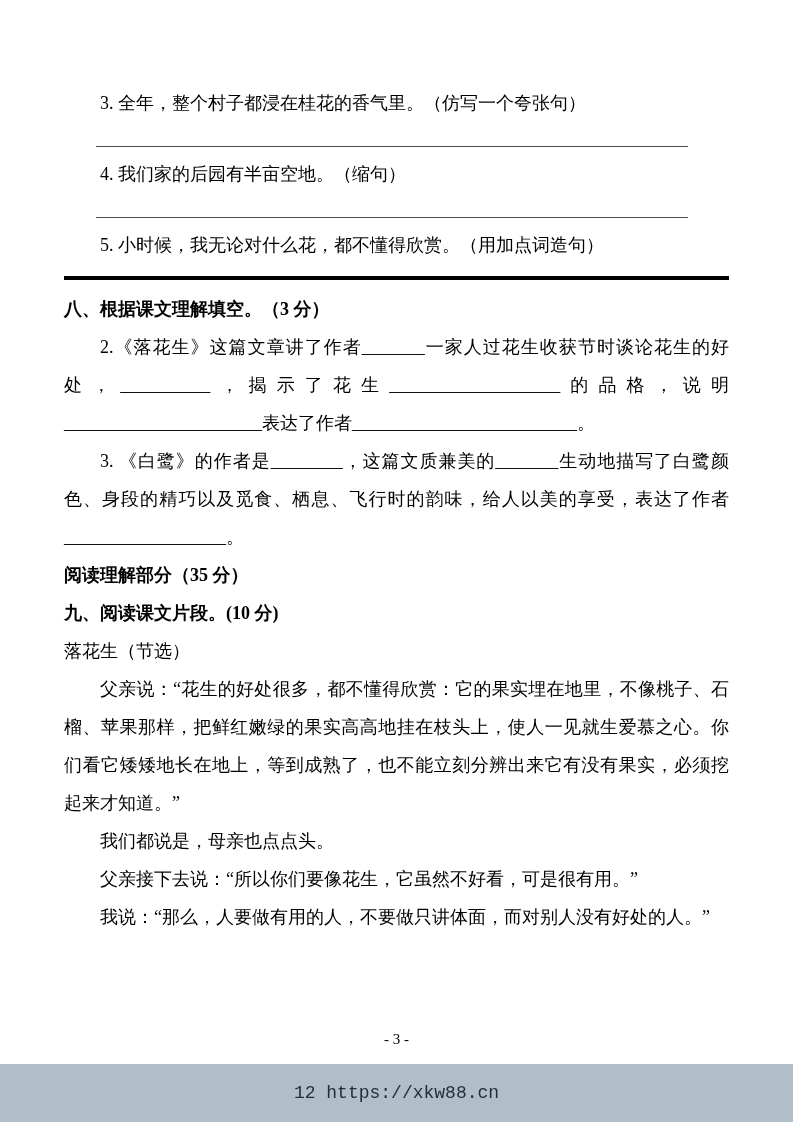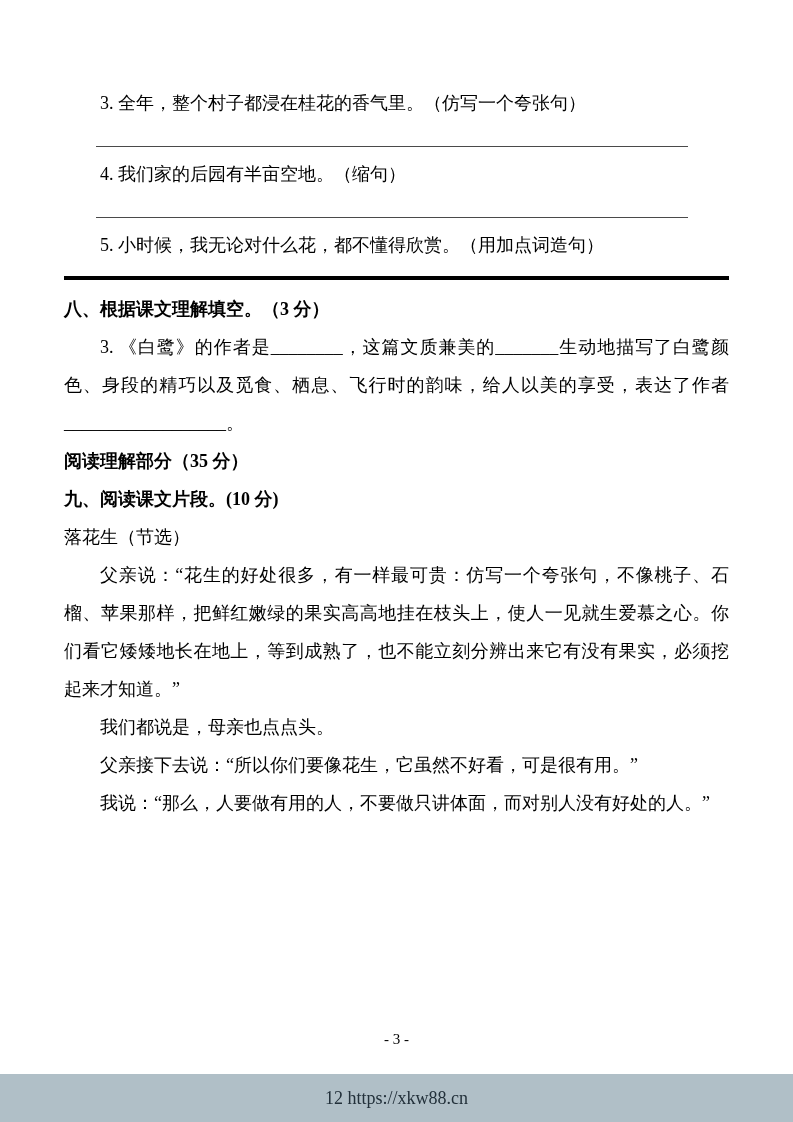--- a/index.html
+++ b/index.html
@@ -60,26 +60,26 @@
     bottom: 74px;
     text-align: center;
     font-size: 15px;
     color: #000000;
   }
   .footer-bar {
     position: absolute;
     left: 0;
     right: 0;
     bottom: 0;
-    height: 48px;
+    height: 58px;
     background: #b0bfc7;
     display: flex;
     align-items: center;
     justify-content: center;
-    font-family: Liberation Serif, serif;
+    font-family: Liberation Mono, monospace;
     font-size: 18px;
     color: #22303a;
   }
 </style>
 </head>
 <body>
 
 <div class="page">
   <div class="content">
 
@@ -88,29 +88,30 @@
 
     <p class="indent">4. 我们家的后园有半亩空地。（缩句）</p>
     <div class="answer-line"></div>
 
     <p class="indent">5. 小时候，我无论对什么花，都不懂得欣赏。（用加点词造句）</p>
 
     <hr class="thick-divider">
 
     <div class="textline bold">八、根据课文理解填空。（3 分）</div>
 
+    <p class="indent">2.《落花生》这篇文章讲了作者_______一家人过花生收获节时谈论花生的好处，__________，揭示了花生___________________的品格，说明______________________表达了作者_________________________。</p>
     <p class="indent">3. 《白鹭》的作者是________，这篇文质兼美的_______生动地描写了白鹭颜色、身段的精巧以及觅食、栖息、飞行时的韵味，给人以美的享受，表达了作者__________________。</p>
 
     <div class="textline bold center">阅读理解部分（35 分）</div>
 
     <div class="textline bold">九、阅读课文片段。(10 分)</div>
 
     <div class="textline center">落花生（节选）</div>
 
-    <p class="indent">父亲说：“花生的好处很多，有一样最可贵：仿写一个夸张句，不像桃子、石榴、苹果那样，把鲜红嫩绿的果实高高地挂在枝头上，使人一见就生爱慕之心。你们看它矮矮地长在地上，等到成熟了，也不能立刻分辨出来它有没有果实，必须挖起来才知道。”</p>
+    <p class="indent">父亲说：“花生的好处很多，都不懂得欣赏：它的果实埋在地里，不像桃子、石榴、苹果那样，把鲜红嫩绿的果实高高地挂在枝头上，使人一见就生爱慕之心。你们看它矮矮地长在地上，等到成熟了，也不能立刻分辨出来它有没有果实，必须挖起来才知道。”</p>
     <p class="indent">我们都说是，母亲也点点头。</p>
     <p class="indent">父亲接下去说：“所以你们要像花生，它虽然不好看，可是很有用。”</p>
     <p class="indent">我说：“那么，人要做有用的人，不要做只讲体面，而对别人没有好处的人。”</p>
 
   </div>
 
   <div class="page-number">- 3 -</div>
 
   <div class="footer-bar">
     <span>12 https://xkw88.cn</span>

